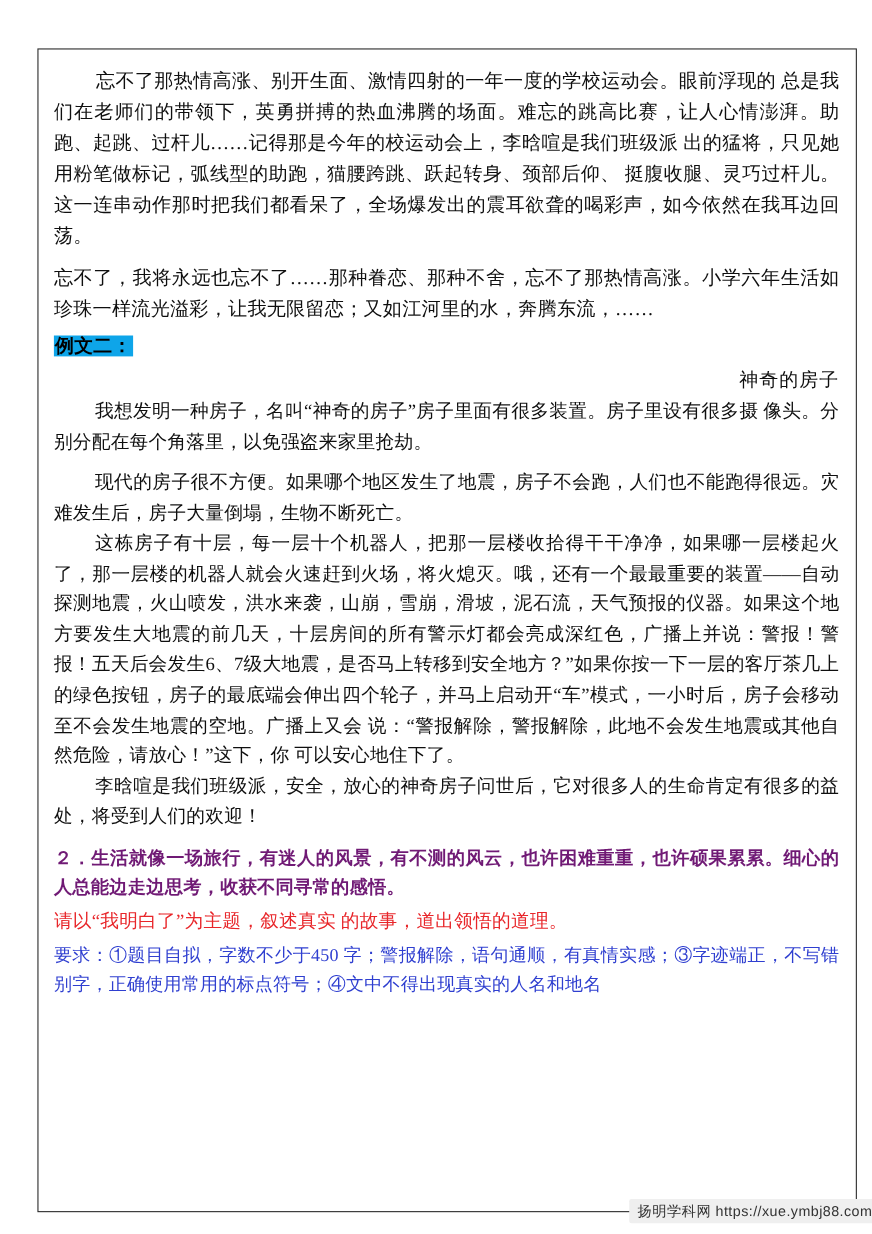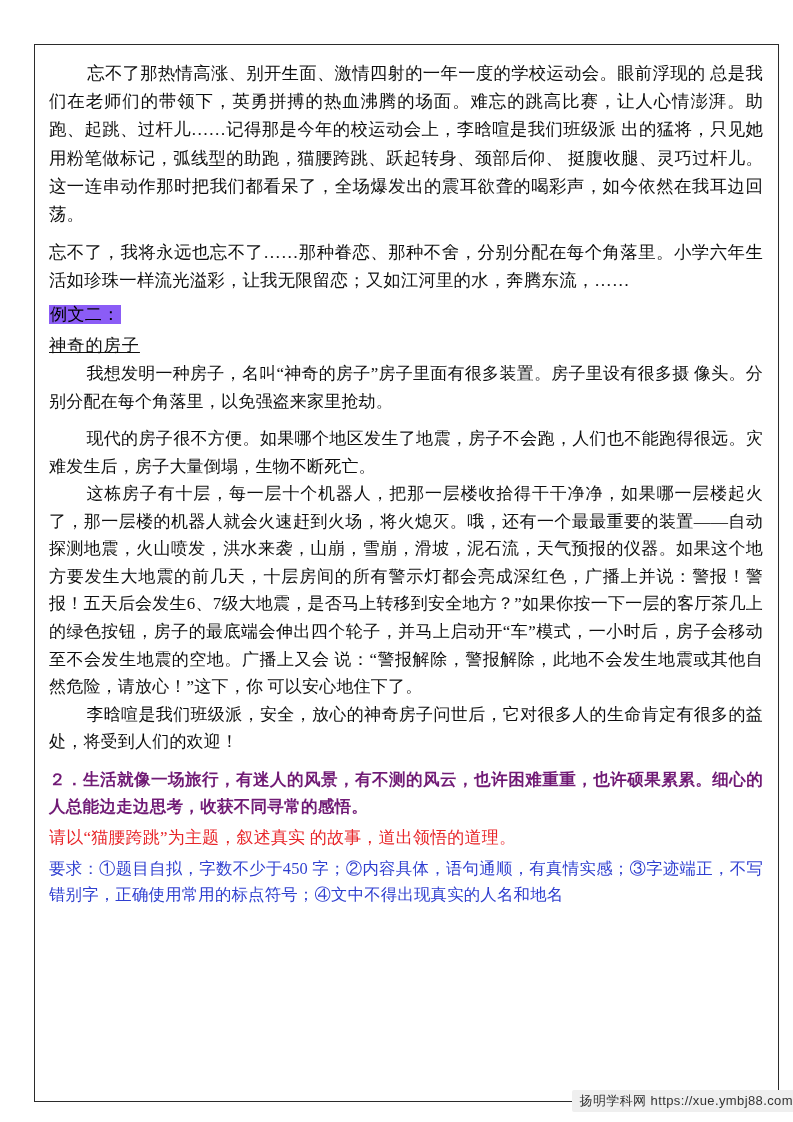--- a/index.html
+++ b/index.html
@@ -45,30 +45,29 @@
     line-height: 1.62;
     color: #0f0f0f;
     letter-spacing: 0.2px;
     text-align: justify;
     font-family: "Liberation Serif", "DejaVu Serif", serif;
   }
   .indent2 { text-indent: 2.2em; }
   .para-gap { margin-top: 10px; }
   .small-gap { margin-top: 4px; }
   .center {
-    text-align: left;
+    text-align: right;
     text-indent: 0;
-    text-decoration: underline;
   }
   .highlight-line {
     margin-top: 6px;
   }
   .hl {
-    background: #8b5cf6;
-    font-weight: 400;
+    background: #0ea5e9;
+    font-weight: 700;
     color: #000000;
     padding: 0 1px;
   }
   .bold-black {
     font-weight: 700;
     color: #701a75;
   }
   .red {
     color: #e8262a;
   }
@@ -115,39 +114,39 @@
 </head>
 <body>
 
 <div class="page">
 
   <div class="doc-frame">
     <div class="doc-body">
 
       <div class="block-1">
         <p class="indent2">忘不了那热情高涨、别开生面、激情四射的一年一度的学校运动会。眼前浮现的 总是我们在老师们的带领下，英勇拼搏的热血沸腾的场面。难忘的跳高比赛，让人心情澎湃。助跑、起跳、过杆儿……记得那是今年的校运动会上，李晗喧是我们班级派 出的猛将，只见她用粉笔做标记，弧线型的助跑，猫腰跨跳、跃起转身、颈部后仰、 挺腹收腿、灵巧过杆儿。这一连串动作那时把我们都看呆了，全场爆发出的震耳欲聋的喝彩声，如今依然在我耳边回荡。</p>
-        <p class="para-gap">忘不了，我将永远也忘不了……那种眷恋、那种不舍，分别分配在每个角落里。小学六年生活如珍珠一样流光溢彩，让我无限留恋；又如江河里的水，奔腾东流，……</p>
+        <p class="para-gap">忘不了，我将永远也忘不了……那种眷恋、那种不舍，忘不了那热情高涨。小学六年生活如珍珠一样流光溢彩，让我无限留恋；又如江河里的水，奔腾东流，……</p>
       </div>
 
       <p class="highlight-line"><span class="hl">例文二：</span></p>
 
       <p class="center title-line small-gap">神奇的房子</p>
 
       <div class="block-2">
         <p class="indent2">我想发明一种房子，名叫“神奇的房子”房子里面有很多装置。房子里设有很多摄 像头。分别分配在每个角落里，以免强盗来家里抢劫。</p>
         <p class="indent2 para-gap">现代的房子很不方便。如果哪个地区发生了地震，房子不会跑，人们也不能跑得很远。灾难发生后，房子大量倒塌，生物不断死亡。</p>
         <p class="indent2">这栋房子有十层，每一层十个机器人，把那一层楼收拾得干干净净，如果哪一层楼起火了，那一层楼的机器人就会火速赶到火场，将火熄灭。哦，还有一个最最重要的装置——自动探测地震，火山喷发，洪水来袭，山崩，雪崩，滑坡，泥石流，天气预报的仪器。如果这个地方要发生大地震的前几天，十层房间的所有警示灯都会亮成深红色，广播上并说：警报！警报！五天后会发生6、7级大地震，是否马上转移到安全地方？”如果你按一下一层的客厅茶几上的绿色按钮，房子的最底端会伸出四个轮子，并马上启动开“车”模式，一小时后，房子会移动至不会发生地震的空地。广播上又会 说：“警报解除，警报解除，此地不会发生地震或其他自然危险，请放心！”这下，你 可以安心地住下了。</p>
         <p class="indent2">李晗喧是我们班级派，安全，放心的神奇房子问世后，它对很多人的生命肯定有很多的益处，将受到人们的欢迎！</p>
       </div>
 
       <p class="bold-black topic para-gap">２．生活就像一场旅行，有迷人的风景，有不测的风云，也许困难重重，也许硕果累累。细心的人总能边走边思考，收获不同寻常的感悟。</p>
 
-      <p class="red prompt small-gap">请以“猫腰跨跳”为主题，叙述真实 的故事，道出领悟的道理。</p>
+      <p class="red prompt small-gap">请以“我明白了”为主题，叙述真实 的故事，道出领悟的道理。</p>
 
-      <p class="blue req small-gap">要求：①题目自拟，字数不少于450 字；②内容具体，语句通顺，有真情实感；③字迹端正，不写错别字，正确使用常用的标点符号；④文中不得出现真实的人名和地名</p>
+      <p class="blue req small-gap">要求：①题目自拟，字数不少于450 字；警报解除，语句通顺，有真情实感；③字迹端正，不写错别字，正确使用常用的标点符号；④文中不得出现真实的人名和地名</p>
 
     </div>
   </div>
 
   <div class="watermark">
     <span class="wm-inner">扬明学科网 https://xue.ymbj88.com/</span>
   </div>
 
 </div>
 

